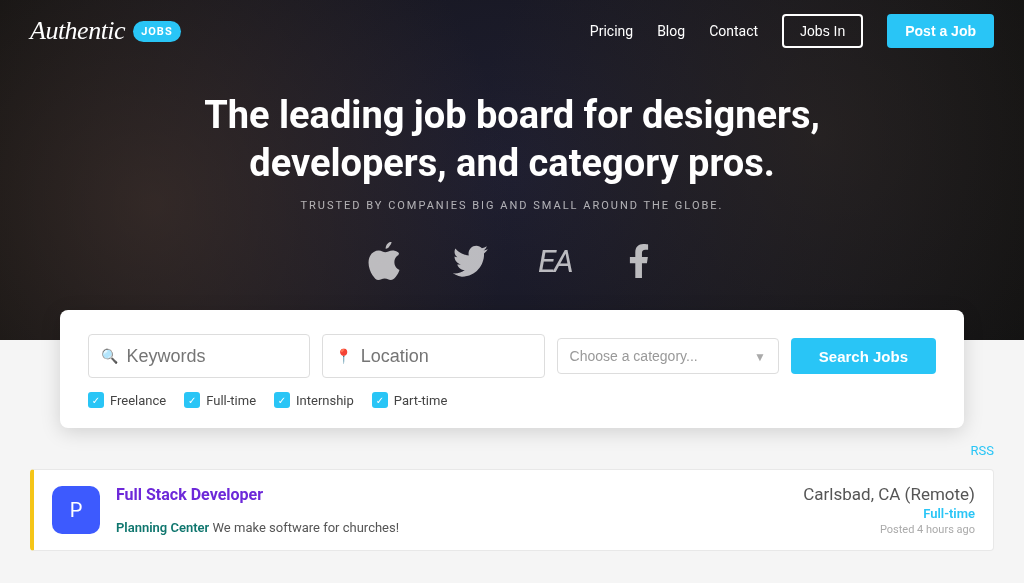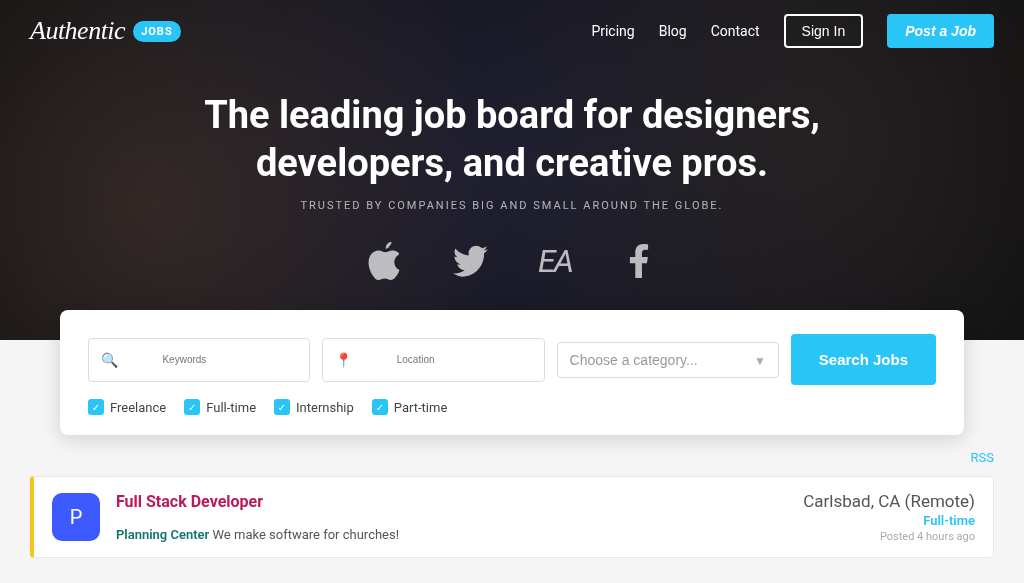--- a/index.html
+++ b/index.html
@@ -81,21 +81,20 @@
     }
     .btn-post-job {
       background: #29c5f6;
       color: #fff;
       border: none;
       padding: 9px 18px;
       border-radius: 4px;
       font-size: 14px;
       font-weight: 600;
       cursor: pointer;
-      font-style: italic;
     }
 
     
     .hero-content {
       position: relative;
       z-index: 10;
       text-align: center;
       padding: 30px 20px 0;
     }
     .hero-title {
@@ -163,25 +162,24 @@
       height: 44px;
     }
     .search-input-wrap .icon {
       color: #aaa;
       margin-right: 8px;
       font-size: 14px;
     }
     .search-input-wrap input {
       border: none;
       outline: none;
-      font-size: 10px;
+      font-size: 18px;
       color: #555;
       width: 100%;
       background: transparent;
-      margin-left: 36px;
     }
     .search-select-wrap {
       flex: 1;
       position: relative;
       display: flex;
       align-items: flex-end;
       border: 1.5px solid #ddd;
       border-radius: 4px;
       padding: 9px 12px;
       height: 36px;
@@ -201,21 +199,21 @@
       right: 12px;
       color: #aaa;
       font-size: 12px;
       pointer-events: none;
     }
     .btn-search {
       background: #29c5f6;
       color: #fff;
       border: none;
       padding: 0 28px;
-      height: 51px;
+      height: 36px;
       border-radius: 4px;
       font-size: 15px;
       font-weight: 600;
       cursor: pointer;
       white-space: nowrap;
       min-width: 140px;
     }
 
     
     .filter-row {
@@ -282,21 +280,21 @@
       color: #fff;
       font-size: 20px;
       flex-shrink: 0;
     }
     .job-info {
       flex: 1;
     }
     .job-title {
       font-size: 16px;
       font-weight: 700;
-      color: #be185d;
+      color: #6d28d9;
       margin-bottom: 16px;
     }
     .job-company {
       font-size: 13px;
       color: #555;
     }
     .job-company-name {
       font-weight: 600;
       color: #0f766e;
     }
@@ -334,27 +332,27 @@
 
     <nav class="navbar">
       <div class="logo-area">
         <span class="logo-text">Authentic</span>
         <span class="jobs-badge">JOBS</span>
       </div>
       <div class="nav-links">
         <a class="nav-link">Pricing</a>
         <a class="nav-link">Blog</a>
         <a class="nav-link">Contact</a>
-        <button class="btn-signin">Sign In</button>
+        <button class="btn-signin">Jobs In</button>
         <button class="btn-post-job">Post a Job</button>
       </div>
     </nav>
 
     <div class="hero-content">
-      <h1 class="hero-title">The leading job board for designers, developers, and creative pros.</h1>
+      <h1 class="hero-title">The leading job board for designers, developers, and category pros.</h1>
       <p class="hero-subtitle">TRUSTED BY COMPANIES BIG AND SMALL AROUND THE GLOBE.</p>
     </div>
 
     <div class="trust-logos">
 
       <div class="trust-logo">
         <svg xmlns="http://www.w3.org/2000/svg" width="32" height="38" viewBox="0 0 814 1000">
           <path d="M788.1 340.9c-5.8 4.5-108.2 62.2-108.2 190.5 0 148.4 130.3 200.9 134.2 202.2-.6 3.2-20.7 71.9-68.7 141.9-42.8 61.6-87.5 123.1-155.5 123.1s-85.5-39.5-164-39.5c-76 0-103.7 40.8-165.9 40.8s-105-57.8-155.5-127.4C46 790.9 0 663 0 541.8c0-207.1 134.6-316.6 269-316.6 70.1 0 128.4 46.4 172.1 46.4 43.7 0 112.1-49 192.1-49 31 0 108.2 2.6 168.6 71.3z"></path>
           <path d="M554.1 107.4C584.5 72.4 606.7 23.9 606.7 0c0-3.2-.3-6.4-.6-9.6-37.1 1.3-81.5 24.7-107.6 53.1C474.4 67 450 119.5 450 167c0 3.9.6 7.7 1.3 11.6 2.6.3 5.2.6 7.7.6 32.4 0 72.4-21.6 95.1-71.8z"></path>
         </svg>

